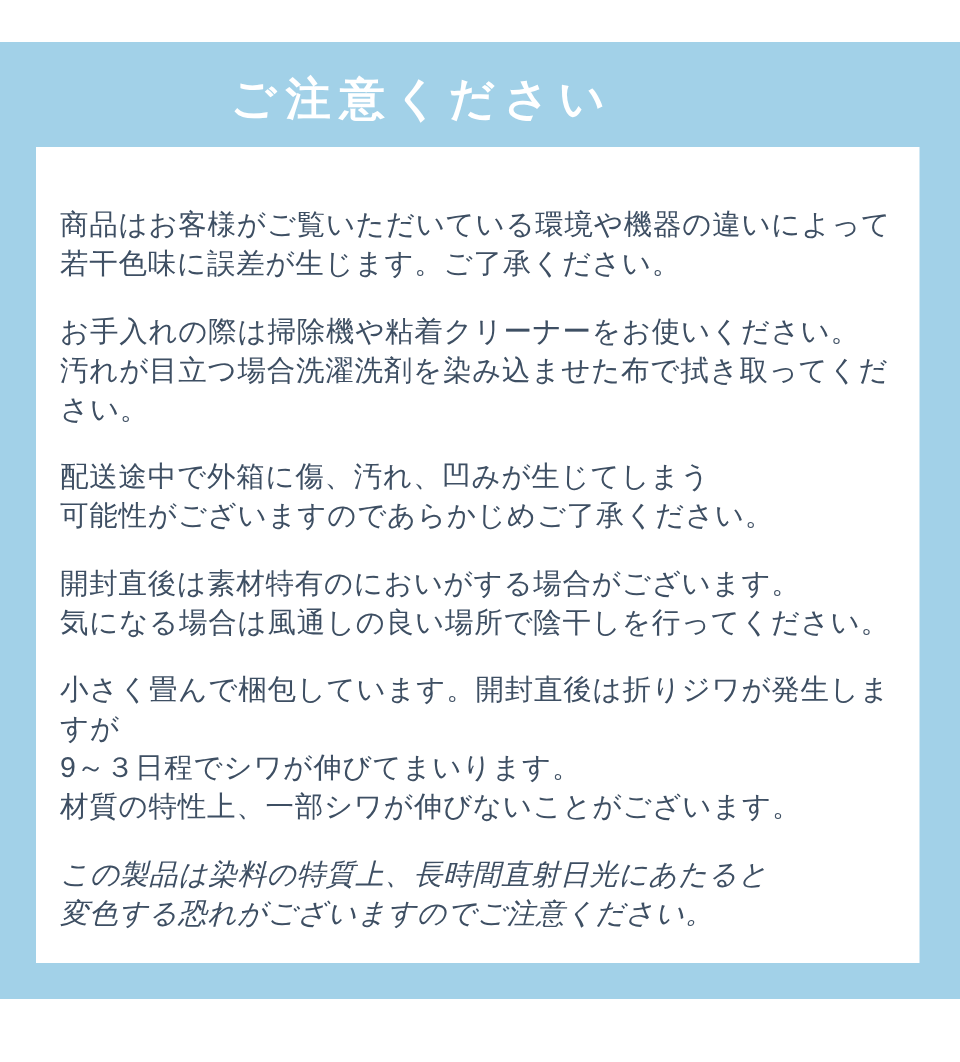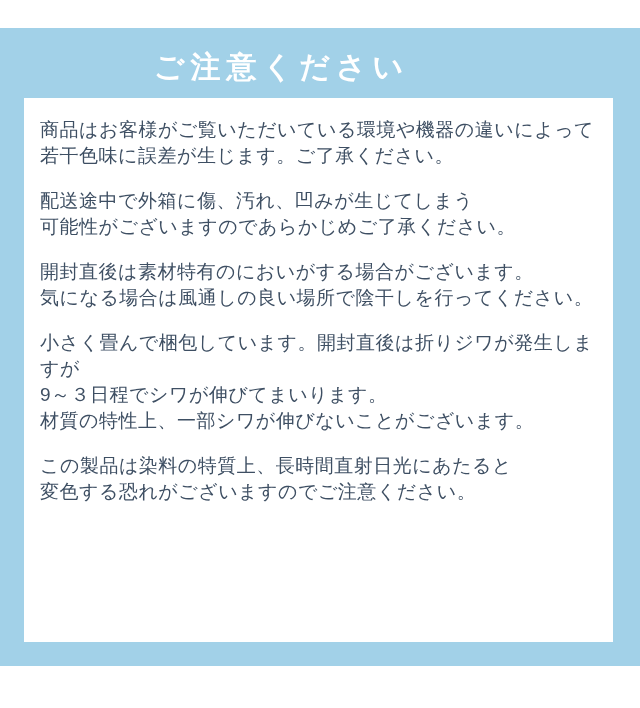--- a/index.html
+++ b/index.html
@@ -36,41 +36,43 @@
     letter-spacing: 6px;
   }
   .card {
     position: absolute;
     left: 24px;
     top: 98px;
     width: 589px;
     height: 544px;
     background: #ffffff;
     box-sizing: border-box;
-    padding: 19px 15px 12px 16px;
+    padding: 40px 15px 12px 16px;
   }
   .para {
     margin: 0 0 19px 0;
     color: #3e4f63;
     font-size: 19px;
     line-height: 26px;
     letter-spacing: 0.5px;
     white-space: pre-line;
   }
-  .para:last-child { margin-bottom: 0; }
+  .para:last-child { margin-bottom: 0; font-style: italic; }
 </style>
 </head>
 <body>
 
 <div class="stage">
   <div class="banner"></div>
   <div class="notice-title">ご注意ください</div>
   <div class="card">
     <p class="para">商品はお客様がご覧いただいている環境や機器の違いによって
 若干色味に誤差が生じます。ご了承ください。</p>
+    <p class="para">お手入れの際は掃除機や粘着クリーナーをお使いください。
+汚れが目立つ場合洗濯洗剤を染み込ませた布で拭き取ってください。</p>
     <p class="para">配送途中で外箱に傷、汚れ、凹みが生じてしまう
 可能性がございますのであらかじめご了承ください。</p>
     <p class="para">開封直後は素材特有のにおいがする場合がございます。
 気になる場合は風通しの良い場所で陰干しを行ってください。</p>
     <p class="para">小さく畳んで梱包しています。開封直後は折りジワが発生しますが
 9～３日程でシワが伸びてまいります。
 材質の特性上、一部シワが伸びないことがございます。</p>
     <p class="para">この製品は染料の特質上、長時間直射日光にあたると
 変色する恐れがございますのでご注意ください。</p>
   </div>

